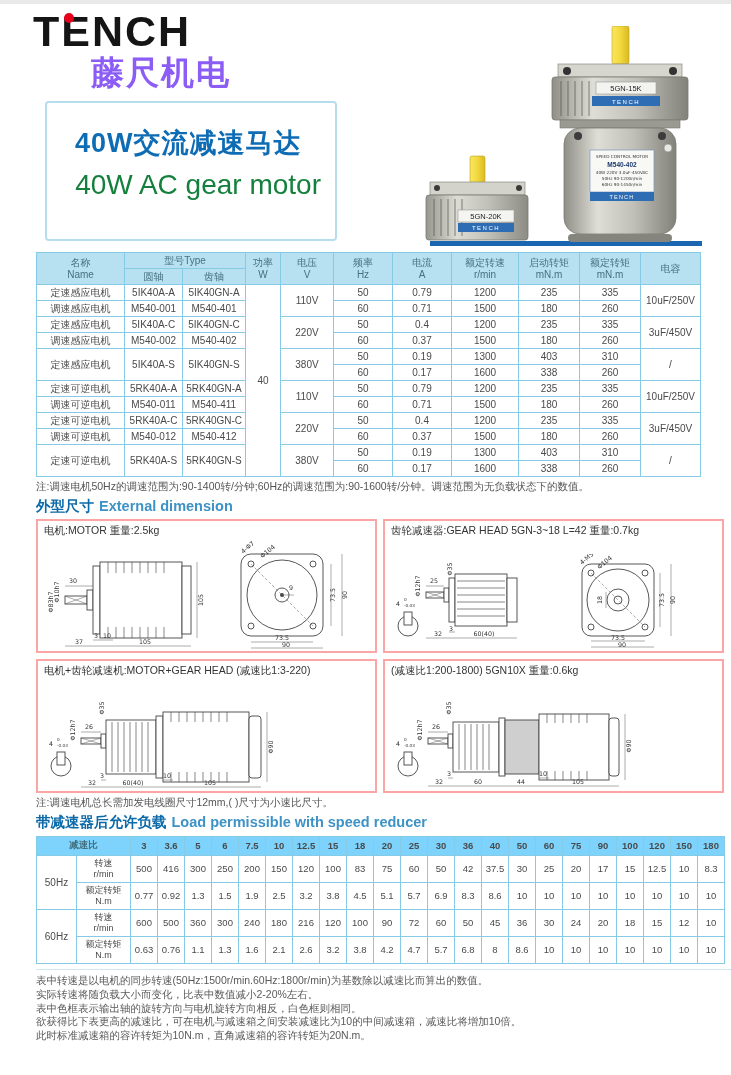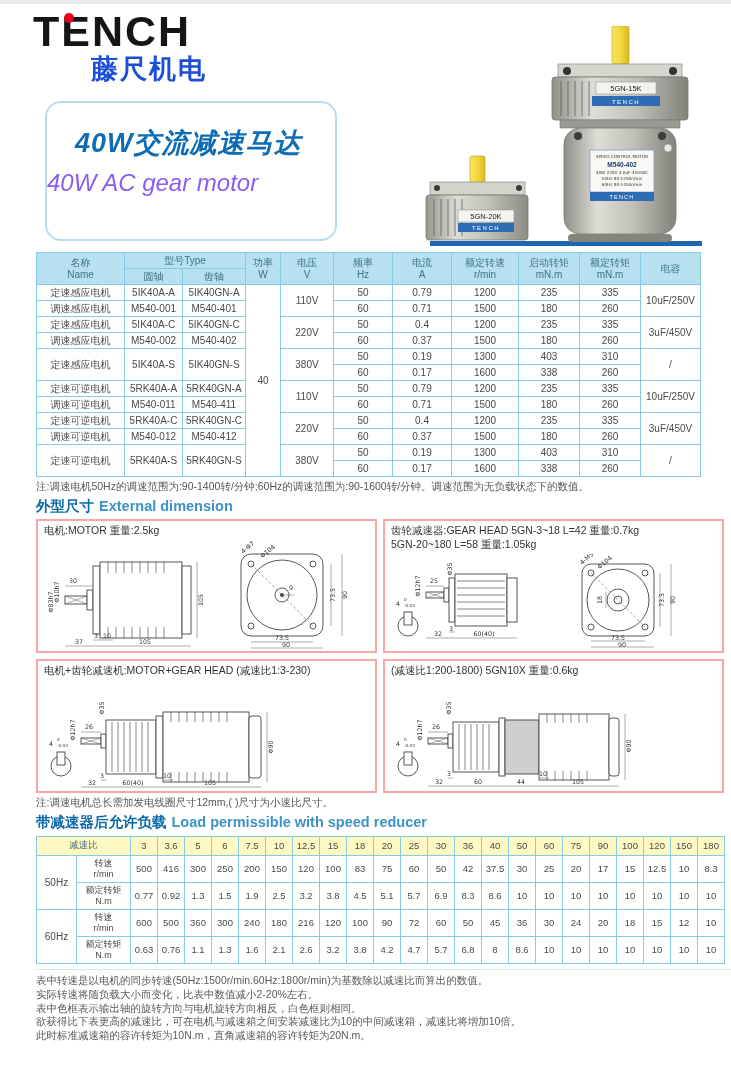--- a/index.html
+++ b/index.html
@@ -4,25 +4,25 @@
 <style>
   html,body{margin:0;padding:0;background:#e9e9e9;}
   .page{width:731px;height:1075px;background:#ffffff;position:relative;margin:4px auto;
         font-family:"Liberation Sans",sans-serif;color:#4a4a4a;overflow:hidden;}
 
   
   .header{position:relative;height:248px;}
   .logo{position:absolute;left:33px;top:6px;}
   .logo-word{font-size:43px;font-weight:bold;letter-spacing:2px;color:#151515;line-height:1;}
   .logo-dot{position:absolute;left:31px;top:3px;width:10px;height:10px;border-radius:50%;background:#e8001c;}
-  .logo-sub{font-size:27px;font-weight:bold;color:#1d4ed8;margin:-2px 0 0 58px;letter-spacing:2px;}
+  .logo-sub{font-size:33px;font-weight:bold;color:#8b5cf6;margin:-2px 0 0 58px;letter-spacing:2px;}
   .title-box{position:absolute;left:45px;top:97px;width:292px;height:140px;
-             border:2px solid #b6ddef;border-radius:16px;box-sizing:border-box;font-style:italic;}
+             border:2px solid #b6ddef;border-radius:4px;box-sizing:border-box;}
   .title-zh{font-size:27px;font-weight:bold;color:#0e6cb4;margin:22px 0 0 28px;letter-spacing:1px;}
-  .title-en{font-size:24px;color:#8b5cf6;margin:8px 14px 0 0;}
+  .title-en{font-size:28px;color:#15803d;text-align:right;margin:8px 14px 0 0;}
   .blue-bar{position:absolute;left:430px;top:237px;width:272px;height:5px;background:#1b66b0;z-index:0;}
   .photo-small{position:absolute;left:424px;top:150px;z-index:1;}
   .photo-large{position:absolute;left:534px;top:22px;z-index:1;}
 
   
   .content{padding:0 0 0 36px;}
   .sec-h{margin:3px 0 4px;font-size:14.5px;line-height:1.2;}
   .sec-h .zh{color:#0b6aa9;font-weight:bold;}
   .sec-h .en{color:#3d92c6;margin-left:5px;}
   .note{font-size:10.5px;color:#555;margin:3px 0 4px;}
@@ -43,21 +43,21 @@
   .bd{stroke:#444;stroke-width:.9;fill:#fff;}
   .gr{stroke:#444;stroke-width:.9;fill:#cfcfcf;}
   .ln{stroke:#666;stroke-width:.55;fill:none;}
   .fin{stroke:#555;stroke-width:.7;fill:none;}
   .dt{font-family:"DejaVu Sans",sans-serif;font-size:6.3px;fill:#333;text-anchor:middle;}
   .dts{font-family:"DejaVu Sans",sans-serif;font-size:4.2px;fill:#333;}
 
   
   .load-table{width:688px;font-size:9.5px;color:#4a4a4a;}
   .load-table th,.load-table td{border:1px solid #85cbe6;text-align:center;padding:0;}
-  .load-table thead th{background:#fef9c3;height:18px;font-weight:normal;color:#44707f;}
+  .load-table thead th{background:#7dd3fc;height:18px;font-weight:bold;color:#44707f;}
   .load-table thead th.num{color:#4a4a4a;}
   .load-table td{height:26px;}
   .load-table td.freq{font-size:10px;}
   .load-table td.lbl div{font-size:9px;line-height:1.15;}
 
   
   .footer{margin-top:5px;border-top:1px solid #cfe8f4;padding-top:4px;}
   .footer .fnote{font-size:10.5px;color:#5a5a5a;line-height:1.32;}
 </style>
 </head>
@@ -350,21 +350,20 @@
           <text x="246" y="50" class="dt">9</text>
           <text x="290" y="55" class="dt" transform="rotate(-90 290 55)">73.5</text>
           <text x="302" y="55" class="dt" transform="rotate(-90 302 55)">90</text>
           <text x="237" y="100" class="dt">73.5</text>
           <text x="241" y="107" class="dt">90</text>
         </svg>
       </div>
 
       <div class="dim-box">
         <div class="dim-title"><span>齿轮减速器:GEAR HEAD 5GN-3~18 L=42 重量:0.7kg</span></div>
-        <div class="dim-title"><span>5GN-20~180 L=58 重量:1.05kg</span></div>
         <svg width="330" height="96" viewBox="0 0 322 96">
 
           <circle cx="16" cy="72" r="10" class="bd"></circle>
           <rect x="12" y="58" width="8" height="13" class="bd"></rect>
           <text x="6" y="52" class="dt" font-size="7.5">4</text>
           <text x="12" y="47" class="dts">0</text>
           <text x="12" y="53" class="dts">-0.03</text>
 
           <rect x="34" y="38" width="18" height="6" class="bd"></rect>
           <path class="ln" d="M34 38 L52 44 M34 44 L52 38"></path>
@@ -395,21 +394,21 @@
           <text x="214" y="10" class="dt" transform="rotate(-40 214 10)">Φ104</text>
           <text x="210" y="46" class="dt" transform="rotate(-90 210 46)">18</text>
           <text x="272" y="46" class="dt" transform="rotate(-90 272 46)">73.5</text>
           <text x="283" y="46" class="dt" transform="rotate(-90 283 46)">90</text>
           <text x="226" y="86" class="dt">73.5</text>
           <text x="230" y="92.5" class="dt">90</text>
         </svg>
       </div>
 
       <div class="dim-box">
-        <div class="dim-title"><span>电机+齿轮减速机:MOTOR+GEAR HEAD (减速比1:3-230)</span></div>
+        <div class="dim-title"><span>电机+齿轮减速机:MOTOR+GEAR HEAD (减速比1:3-220)</span></div>
         <svg width="330" height="100" viewBox="0 0 322 100">
           <circle cx="16" cy="76" r="10" class="bd"></circle>
           <rect x="12" y="62" width="8" height="13" class="bd"></rect>
           <text x="6" y="56" class="dt" font-size="7.5">4</text>
           <text x="12" y="51" class="dts">0</text>
           <text x="12" y="57" class="dts">-0.03</text>
           <rect x="36" y="48" width="20" height="6" class="bd"></rect>
           <path class="ln" d="M36 48 L56 54 M36 54 L56 48"></path>
           <rect x="56" y="44" width="5" height="14" class="bd"></rect>
           <rect x="61" y="30" width="50" height="54" class="bd"></rect>

